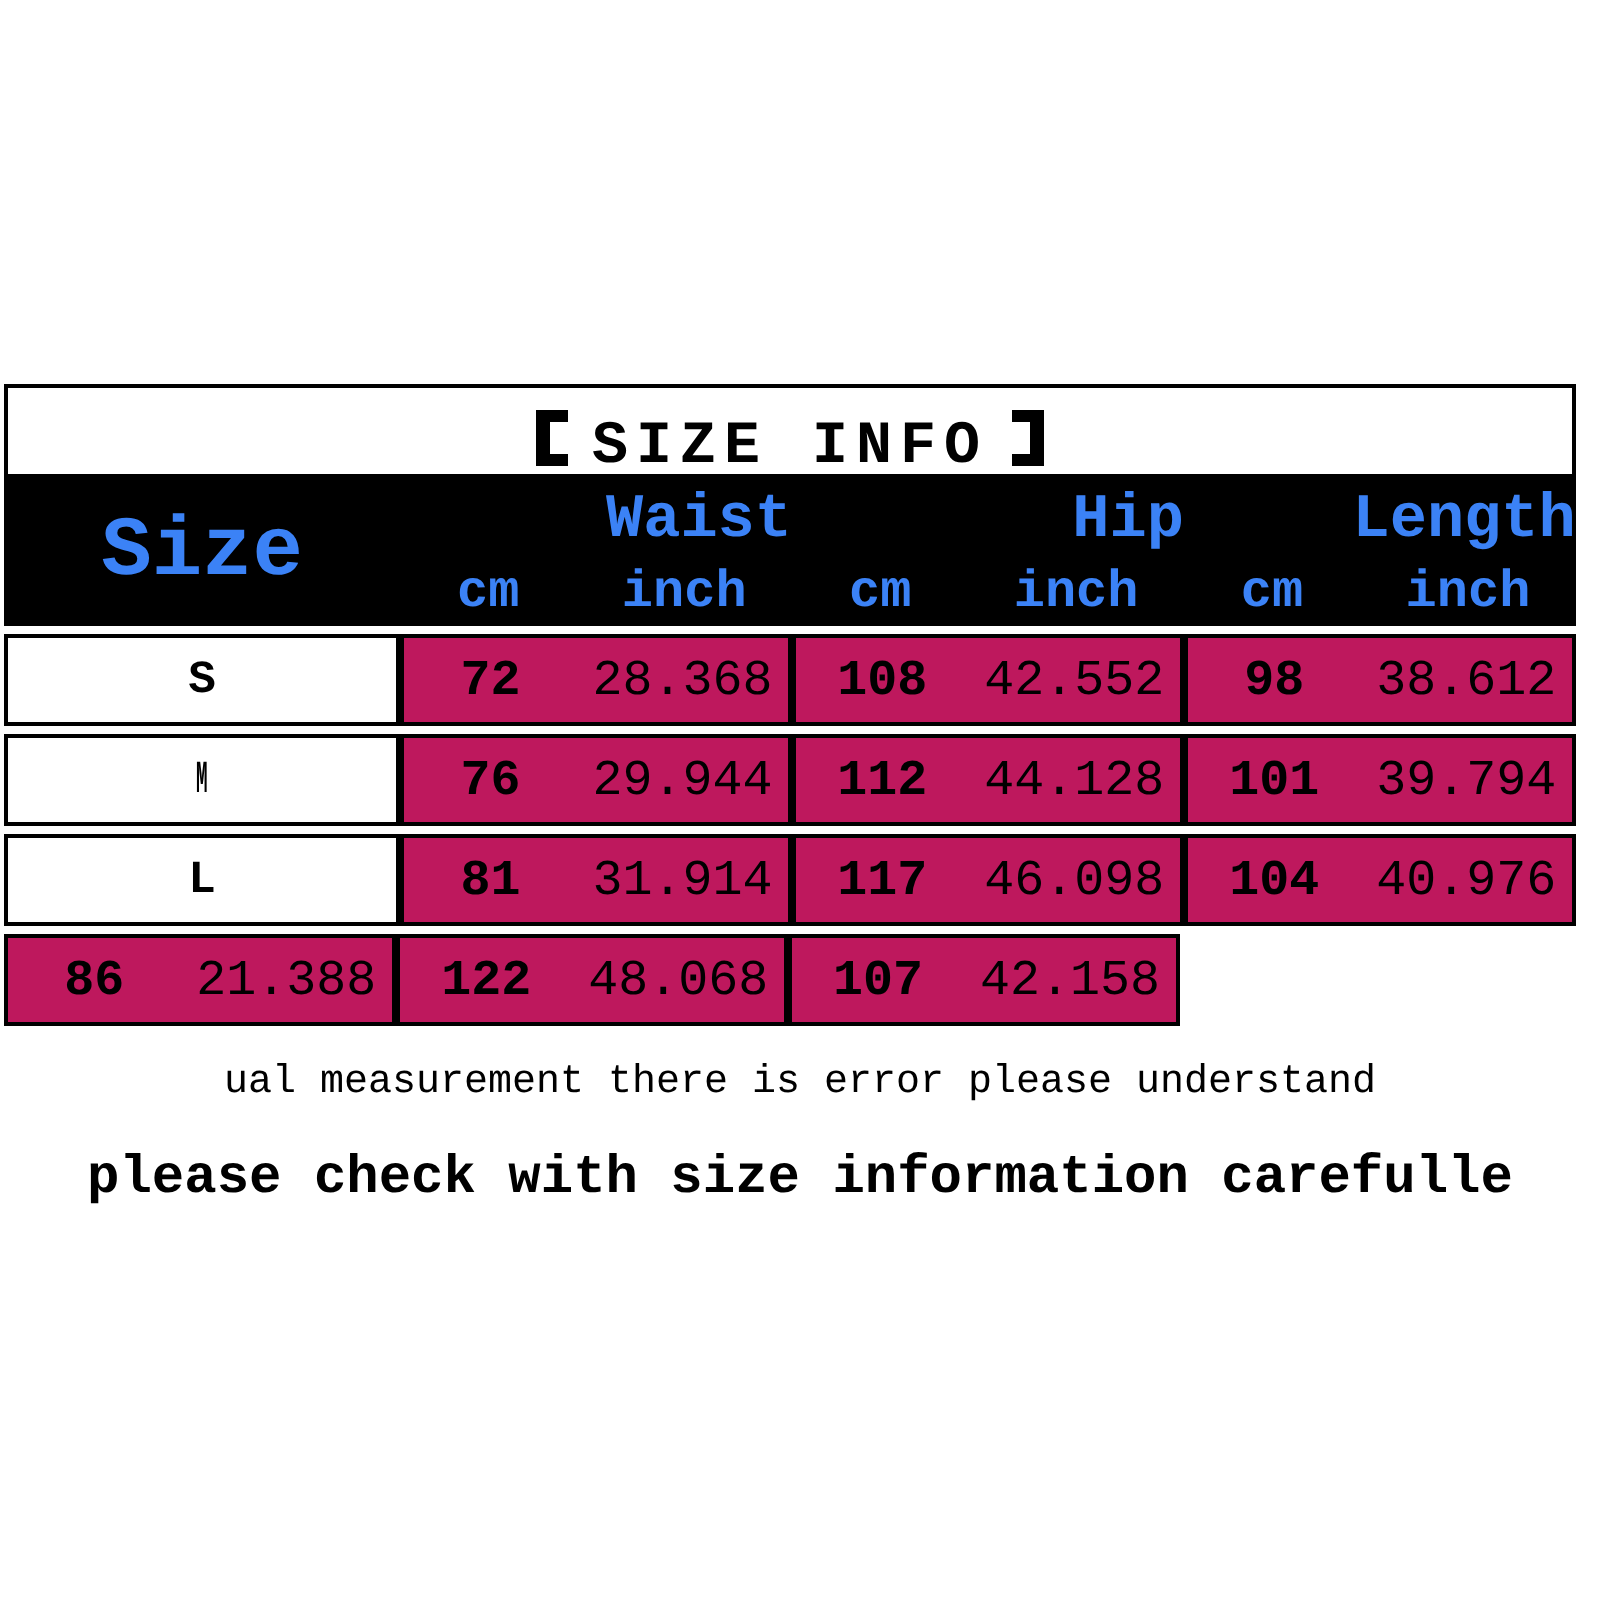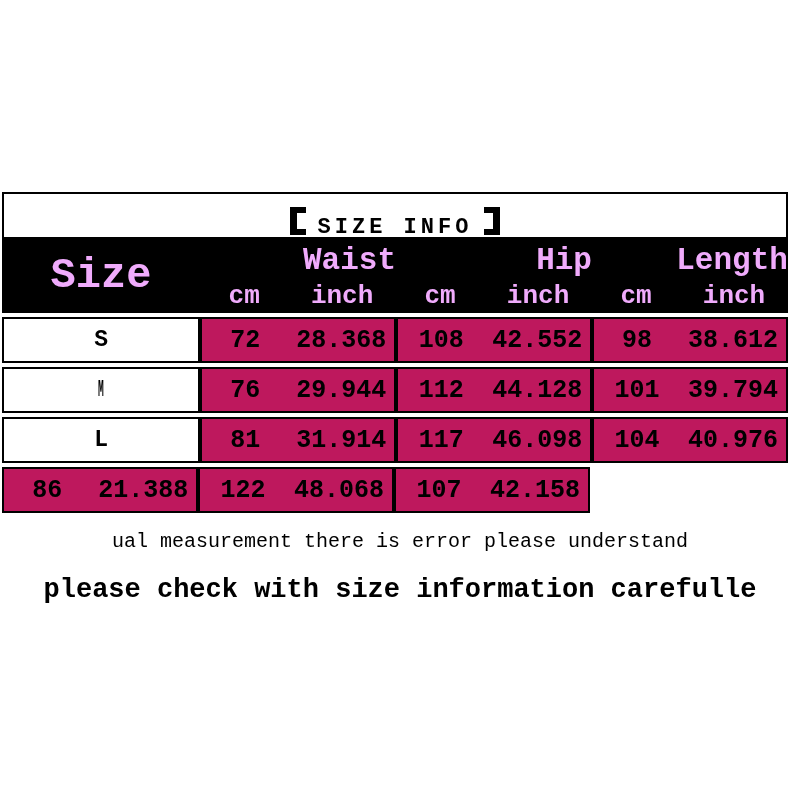--- a/index.html
+++ b/index.html
@@ -25,42 +25,42 @@
   .title-row {
     box-sizing: border-box;
     height: 47px;
     border: 2px solid #000000;
     background: #ffffff;
     display: flex;
     align-items: center;
     justify-content: center;
   }
   .title-text {
-    font-size: 22px;
+    font-size: 30px;
     font-weight: bold;
     letter-spacing: 4px;
     white-space: nowrap;
     margin-top: 15px;
   }
   .bracket {
     display: inline-block;
     box-sizing: content-box;
     width: 9px;
     height: 16px;
     vertical-align: -2px;
   }
   .bracket-left  { border-left: 7px solid #000;  border-top: 6px solid #000; border-bottom: 6px solid #000; margin-right: 12px; }
   .bracket-right { border-right: 7px solid #000; border-top: 6px solid #000; border-bottom: 6px solid #000; margin-left: 12px; }
 
   
   .header-band {
     box-sizing: border-box;
     height: 74px;
     background: #000000;
-    color: #f0abfc;
+    color: #3b82f6;
     display: flex;
   }
   .hb-size {
     width: 25.2%;
     display: flex;
     align-items: center;
     justify-content: center;
     font-size: 42px;
     font-weight: bold;
   }
@@ -95,21 +95,21 @@
   }
   .cell-group {
     box-sizing: border-box;
     width: 24.93%;
     border: 2px solid #000000;
     display: flex;
     align-items: center;
     background: #be185d;
   }
   .v-cm   { width: 45%; text-align: center; font-size: 25px; font-weight: bold; }
-  .v-inch { width: 55%; text-align: center; font-size: 25px; font-weight: bold; }
+  .v-inch { width: 55%; text-align: center; font-size: 25px; font-weight: normal; }
 
   
   .condensed { display: inline-block; transform: scaleX(0.42); transform-origin: center; }
 
   
   .notes {
     position: absolute;
     top: 520px;
     left: 0;
     width: 800px;

